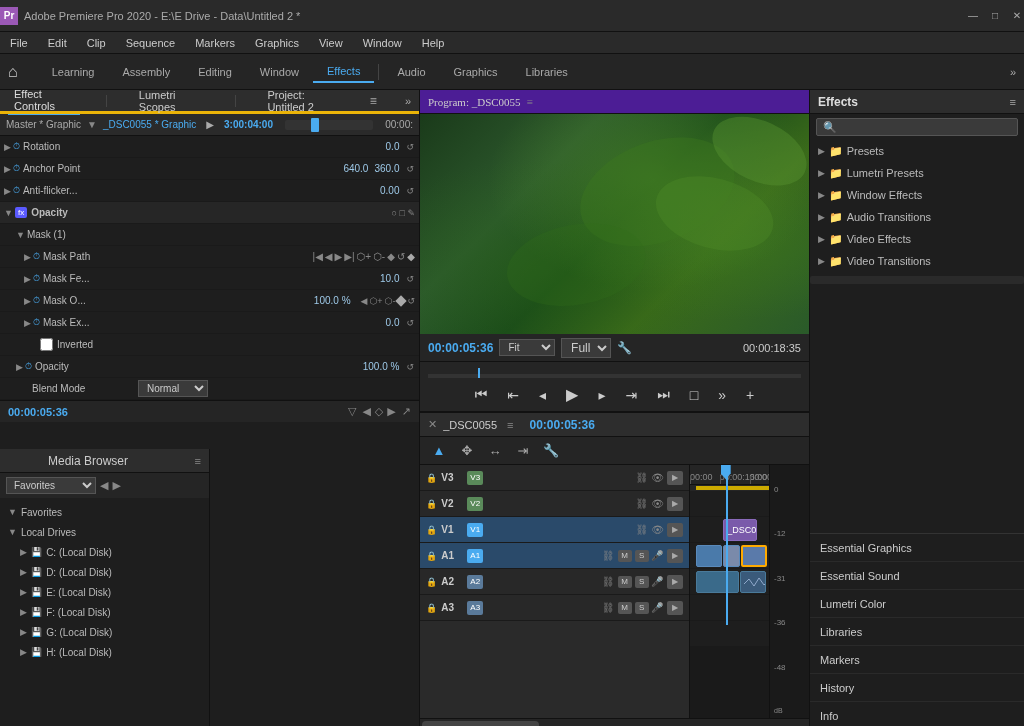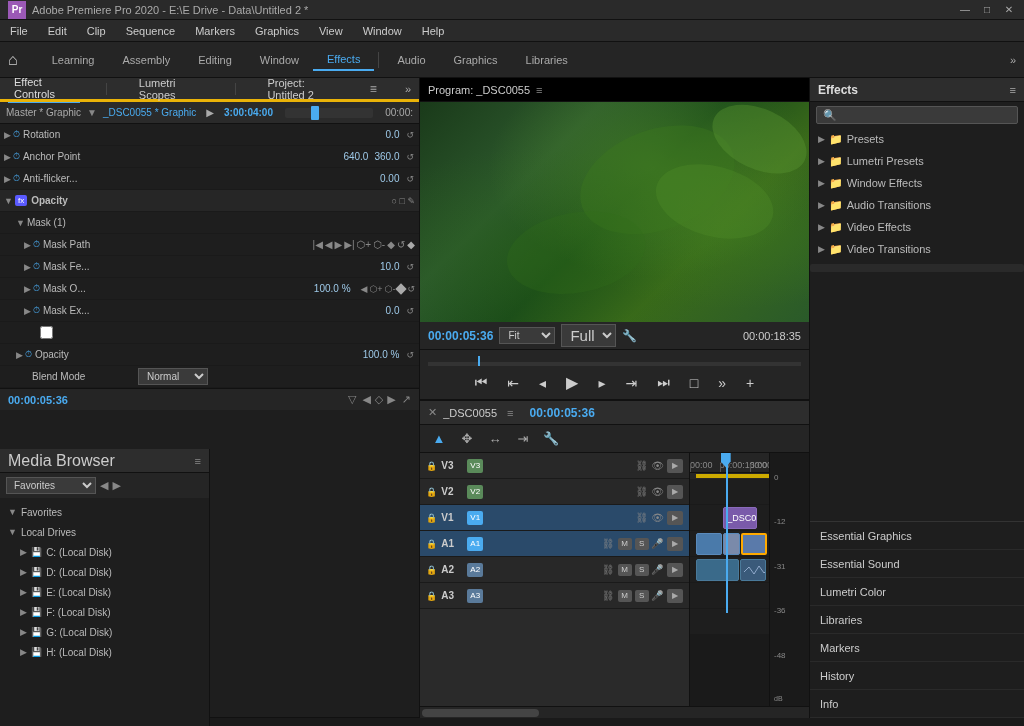--- a/index.html
+++ b/index.html
@@ -1,19 +1,19 @@
 <!DOCTYPE html>
 <html><head>
   <meta charset="utf-8">
   <style>
     * { box-sizing: border-box; margin: 0; padding: 0; }
     body { background: #1a1a1a; color: #cccccc; font-family: 'Segoe UI', Arial, sans-serif; font-size: 11px; overflow: hidden; width: 1024px; height: 726px; }
 
     
-    #title-bar { background: #2a2a2a; height: 20px; display: flex; align-items: center; padding: 0 8px; justify-content: space-between; border-bottom: 1px solid #111; }
+    #title-bar { background: #2a2a2a; height: 32px; display: flex; align-items: center; padding: 0 0; justify-content: space-between; border-bottom: 1px solid #111; }
     #title-bar .app-icon { width: 18px; height: 18px; background: #9b59b6; display: inline-flex; align-items: center; justify-content: center; font-size: 10px; font-weight: bold; color: white; margin-right: 6px; }
     #title-bar .title-text { font-size: 11px; color: #aaa; }
     #title-bar .window-controls { display: flex; gap: 8px; }
     #title-bar .win-btn { width: 14px; height: 14px; cursor: pointer; display: flex; align-items: center; justify-content: center; font-size: 10px; color: #aaa; }
 
     
     #menu-bar { background: #2a2a2a; height: 22px; display: flex; align-items: center; padding: 0 6px; gap: 12px; border-bottom: 1px solid #111; }
     #menu-bar .menu-item { font-size: 11px; color: #ccc; cursor: pointer; padding: 2px 4px; }
 
     
@@ -52,34 +52,34 @@
     .blend-label { color: #bbb; font-size: 10px; width: 70px; }
     .blend-select { background: #3a3a3a; border: 1px solid #555; color: #ccc; font-size: 10px; padding: 1px 4px; width: 70px; }
 
     .bottom-bar { height: 22px; background: #252525; display: flex; align-items: center; padding: 0 8px; border-top: 1px solid #111; }
     .timecode { color: #4aabf0; font-size: 11px; font-weight: bold; }
 
     
     #center-panel { flex: 1; display: flex; flex-direction: column; }
 
     #program-monitor { background: #1e1e1e; flex-shrink: 0; border-bottom: 1px solid #111; }
-    .program-header { background: #000000; height: 24px; display: flex; align-items: center; padding: 0 8px; border-bottom: 1px solid #111; }
+    .program-header { background: #4c1d95; height: 24px; display: flex; align-items: center; padding: 0 8px; border-bottom: 1px solid #111; font-family: Liberation Serif, serif; }
     .program-title { font-size: 11px; color: #ccc; }
 
     .video-display { background: #000; height: 220px; display: flex; align-items: center; justify-content: center; position: relative; overflow: hidden; }
     .video-placeholder { width: 100%; height: 100%; background: linear-gradient(135deg, #1a3a1a 0%, #2d5a2d 30%, #1a4a1a 50%, #3a6a1a 70%, #2a5a2a 100%); position: relative; }
     .video-leaves { position: absolute; top: 0; left: 0; right: 0; bottom: 0; background: 
       radial-gradient(ellipse at 60% 30%, rgba(80,140,40,0.6) 0%, transparent 50%),
       radial-gradient(ellipse at 80% 60%, rgba(60,120,30,0.5) 0%, transparent 40%),
       radial-gradient(ellipse at 30% 70%, rgba(40,100,20,0.4) 0%, transparent 50%); }
 
     .monitor-controls-bar { background: #252525; height: 28px; display: flex; align-items: center; padding: 0 8px; gap: 6px; border-bottom: 1px solid #111; }
     .timecode-display { color: #4aabf0; font-size: 12px; font-weight: bold; }
     .fit-select { background: #3a3a3a; border: 1px solid #555; color: #ccc; font-size: 10px; padding: 1px 4px; }
-    .quality-select { background: #3a3a3a; border: 1px solid #555; color: #ccc; font-size: 15px; padding: 1px 4px; }
+    .quality-select { background: #3a3a3a; border: 1px solid #555; color: #ccc; font-size: 12px; padding: 1px 4px; text-align: right; }
     .timecode-right { margin-left: auto; color: #ccc; font-size: 11px; }
 
     .monitor-timeline { background: #1a1a1a; height: 16px; position: relative; }
 
     .playback-controls { background: #252525; height: 34px; display: flex; align-items: center; justify-content: center; gap: 8px; border-bottom: 1px solid #111; }
     .ctrl-btn { color: #ccc; cursor: pointer; font-size: 14px; padding: 2px 6px; }
     .ctrl-btn.play { font-size: 16px; }
 
     
     #timeline-panel { background: #1e1e1e; flex: 1; display: flex; flex-direction: column; }
@@ -127,21 +127,21 @@
     .effects-search input { width: 100%; background: #3a3a3a; border: 1px solid #555; color: #ccc; font-size: 11px; padding: 2px 6px; border-radius: 2px; }
     .effects-tree { flex: 1; overflow-y: auto; }
     .tree-item { display: flex; align-items: center; height: 22px; padding: 0 8px; cursor: pointer; gap: 4px; }
     .tree-arrow { color: #888; font-size: 9px; }
     .tree-folder { color: #c8a040; font-size: 11px; }
     .tree-label { font-size: 11px; color: #bbb; }
 
     .effects-panels { border-top: 1px solid #333; }
     .eff-panel-item { display: flex; align-items: center; height: 28px; padding: 0 10px; cursor: pointer; font-size: 11px; color: #ccc; border-bottom: 1px solid #2a2a2a; }
     .mb-header { background: #2d2d2d; height: 24px; display: flex; align-items: center; padding: 0 8px; border-bottom: 1px solid #111; gap: 4px; }
-    .mb-title { font-size: 16px; color: #ccc; flex: 1; }
+    .mb-title { font-size: 12px; color: #ccc; flex: 1; margin-left: 40px; }
     .mb-select { background: #3a3a3a; border: 1px solid #555; color: #ccc; font-size: 10px; padding: 1px 3px; width: 90px; }
     .mb-nav { color: #888; cursor: pointer; font-size: 11px; }
     .mb-tree { flex: 1; overflow-y: auto; padding: 4px 0; }
     .mb-item { display: flex; align-items: center; height: 20px; padding: 0 8px; cursor: pointer; gap: 4px; }
     .mb-expand { color: #888; font-size: 9px; }
     .mb-drive { color: #aaa; font-size: 9px; }
     .mb-label { font-size: 10px; color: #bbb; }
 
     .scrollbar-h { height: 12px; background: #252525; border-top: 1px solid #111; }
     .scroll-thumb { height: 8px; margin: 2px; background: #444; border-radius: 4px; width: 30%; }
@@ -295,20 +295,21 @@
       <div class="effect-row" style="padding-left:24px;">
         <span class="row-expand">▶</span>
         <span class="stopwatch-icon">⏱</span>
         <span class="row-label">Mask Ex...</span>
         <span class="row-value">0.0</span>
         <span class="row-icon">↺</span>
       </div>
 
       <div class="effect-row" style="padding-left:40px;">
         <input type="checkbox" style="margin-right: 4px;">
+        <span class="row-label">Inverted</span>
       </div>
 
       <div class="effect-row" style="padding-left:16px;">
         <span class="row-expand">▶</span>
         <span class="stopwatch-icon">⏱</span>
         <span class="row-label">Opacity</span>
         <span class="row-value">100.0 %</span>
         <span class="row-icon">↺</span>
       </div>
 

